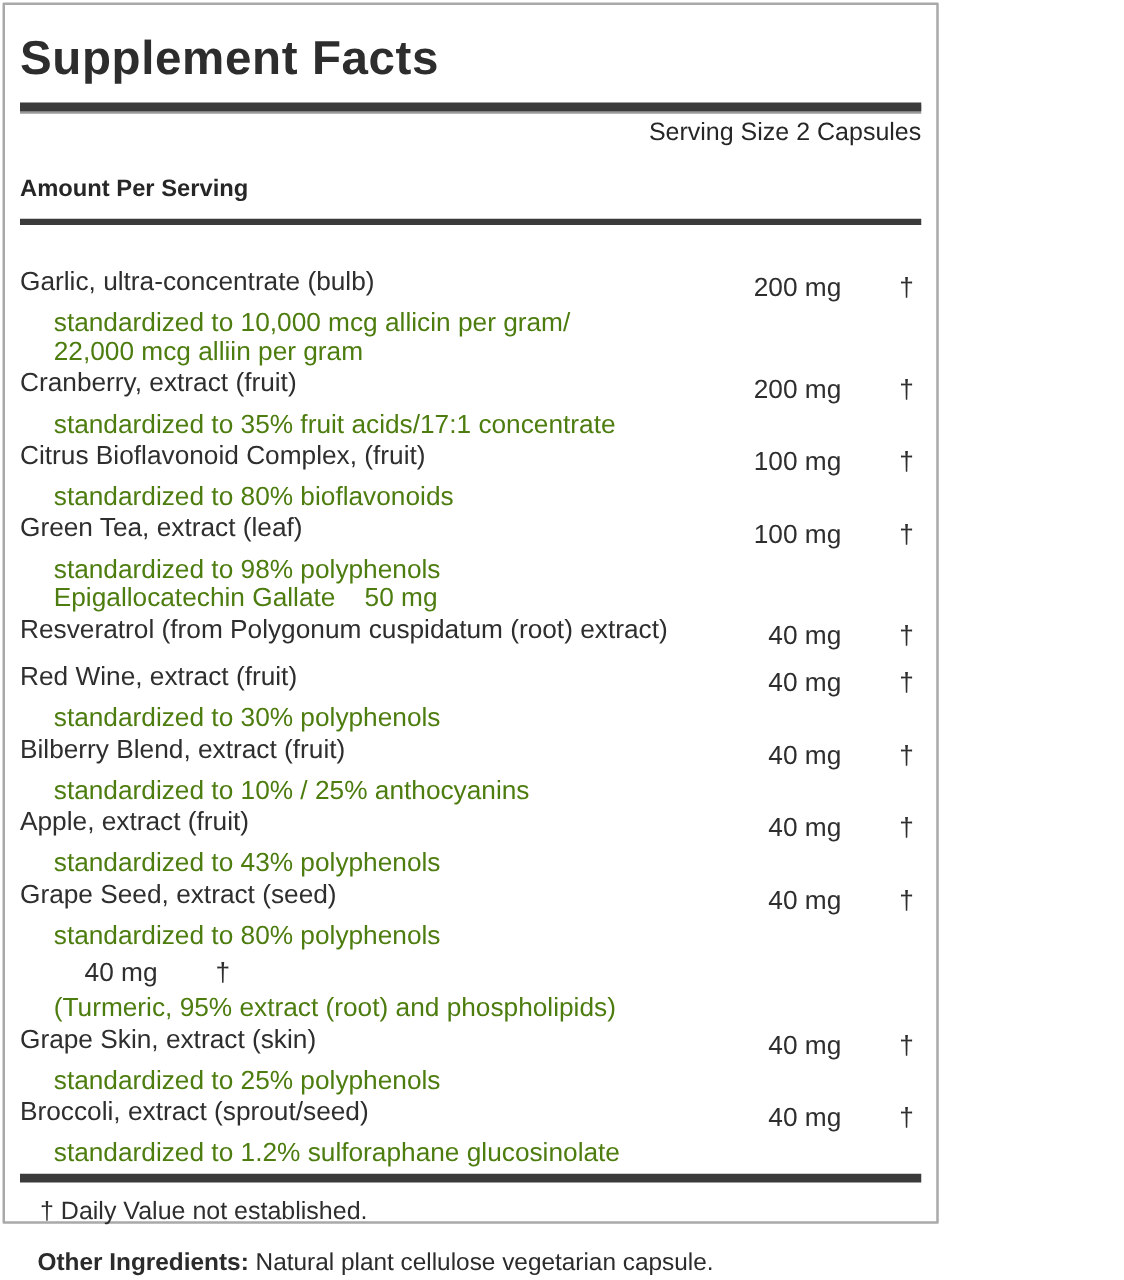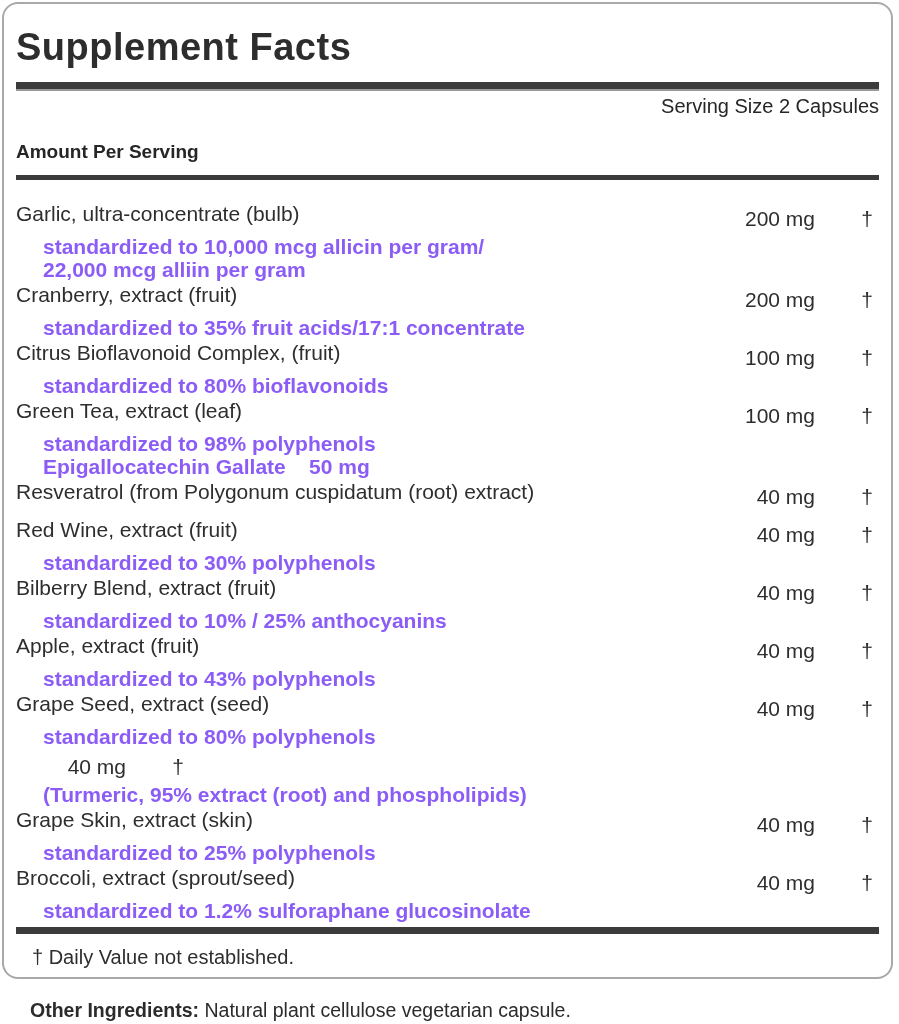--- a/index.html
+++ b/index.html
@@ -9,24 +9,24 @@
     height: 1024px;
     background: #ffffff;
     font-family: "Liberation Sans", "DejaVu Sans", sans-serif;
     color: #2e2e2e;
     overflow: hidden;
   }
   .panel {
     position: absolute;
     top: 2px;
     left: 2px;
-    width: 891px;
+    width: 749px;
     height: 977px;
     border: 2px solid #a9a9a9;
-    border-radius: 16px;
+    border-radius: 1px;
     box-sizing: border-box;
     padding: 0 12px;
     background: #ffffff;
   }
   .panel-title {
     margin: 0;
     padding-top: 22px;
     font-size: 38px;
     font-weight: bold;
     color: #2d2d2d;
@@ -53,21 +53,21 @@
     margin-top: 23px;
     font-size: 19px;
     font-weight: bold;
     color: #262626;
   }
   .rule-header {
     height: 5px;
     margin-top: 12px;
   }
   .rows {
-    padding-top: 22px;
+    padding-top: 34px;
   }
   .row-block {
     margin-bottom: 2px;
   }
   .row-block.extra-gap {
     margin-bottom: 15px;
   }
   .row-main {
     display: flex;
     align-items: baseline;
@@ -92,22 +92,21 @@
     padding-right: 6px;
     position: relative;
     top: 5px;
   }
   .row-sub {
     font-size: 21px;
     line-height: 23px;
     padding-left: 27px;
     margin-top: 10px;
     white-space: pre-wrap;
-    color: #8b5cf6;
-    font-weight: bold;
+    color: #4d7c0f;
   }
   .row-sub + .row-sub {
     margin-top: 0;
   }
   .rule-bottom {
     height: 7px;
     margin-top: 5px;
   }
   .footnote {
     margin-top: 12px;

